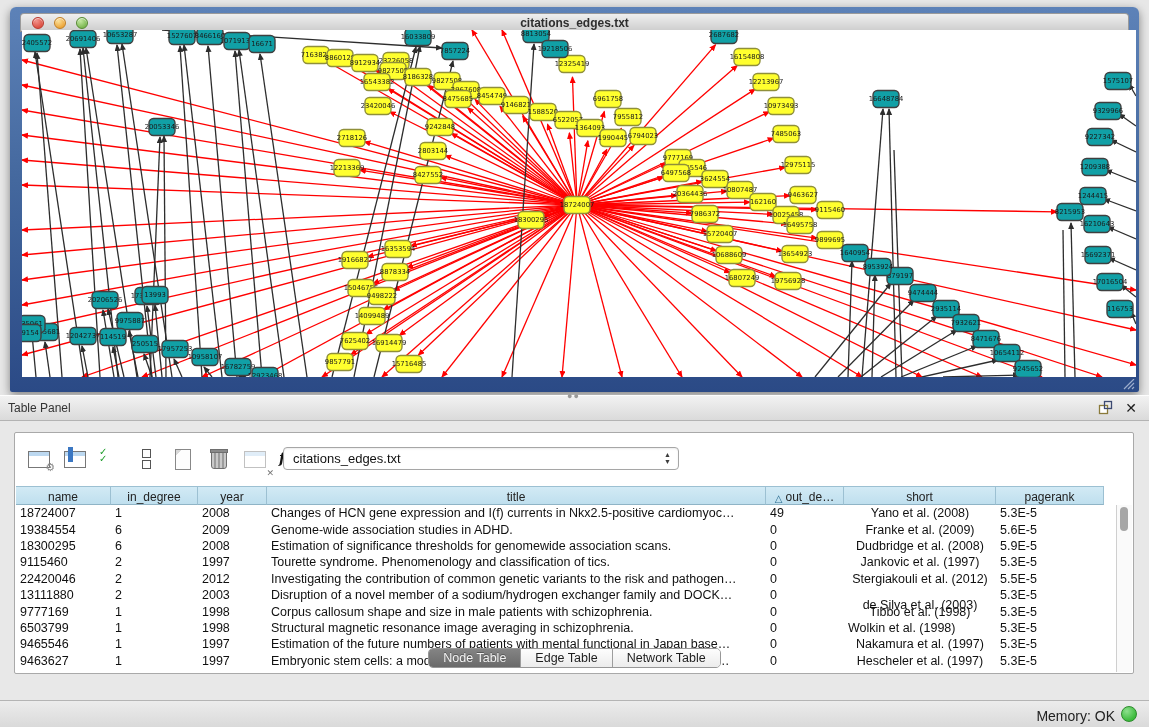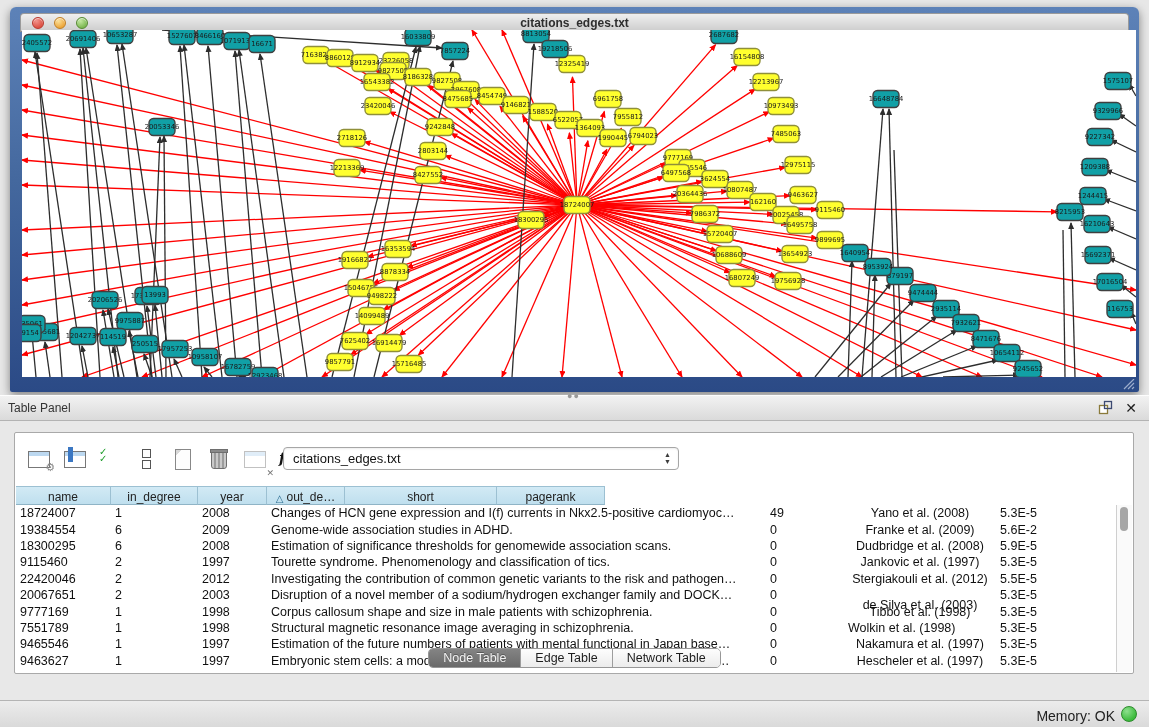--- a/index.html
+++ b/index.html
@@ -754,20 +754,23 @@
     <div class="thead" id="thead">
         <div class="th" style="width: 95px;">
           <span>name</span>
         </div>
         <div class="th" style="width: 87px;">
           <span>in_degree</span>
         </div>
         <div class="th" style="width: 69px;">
           <span>year</span>
         </div>
+        <div class="th" style="width: 499px;">
+          <span>title</span>
+        </div>
         <div class="th" style="width: 78px;">
           <span class="sortmark">△</span>
           <span>out_de…</span>
         </div>
         <div class="th" style="width: 152px;">
           <span>short</span>
         </div>
         <div class="th" style="width: 108px;">
           <span>pagerank</span>
         </div>
@@ -782,21 +785,21 @@
           <div class="td" style="width: 152px; text-align: center;">Yano et al. (2008)</div>
           <div class="td" style="width: 108px;">5.3E-5</div>
         </div>
         <div class="tr">
           <div class="td" style="width: 95px;">19384554</div>
           <div class="td" style="width: 87px;">6</div>
           <div class="td" style="width: 69px;">2009</div>
           <div class="td" style="width: 499px;">Genome-wide association studies in ADHD.</div>
           <div class="td" style="width: 78px;">0</div>
           <div class="td" style="width: 152px; text-align: center;">Franke et al. (2009)</div>
-          <div class="td" style="width: 108px;">5.6E-2</div>
+          <div class="td" style="width: 108px;">5.6E-5</div>
         </div>
         <div class="tr">
           <div class="td" style="width: 95px;">18300295</div>
           <div class="td" style="width: 87px;">6</div>
           <div class="td" style="width: 69px;">2008</div>
           <div class="td" style="width: 499px;">Estimation of significance thresholds for genomewide association scans.</div>
           <div class="td" style="width: 78px;">0</div>
           <div class="td" style="width: 152px; text-align: center;">Dudbridge et al. (2008)</div>
           <div class="td" style="width: 108px;">5.9E-5</div>
         </div>
@@ -812,39 +815,39 @@
         <div class="tr">
           <div class="td" style="width: 95px;">22420046</div>
           <div class="td" style="width: 87px;">2</div>
           <div class="td" style="width: 69px;">2012</div>
           <div class="td" style="width: 499px;">Investigating the contribution of common genetic variants to the risk and pathogen…</div>
           <div class="td" style="width: 78px;">0</div>
           <div class="td" style="width: 152px; text-align: center;">Stergiakouli et al. (2012)</div>
           <div class="td" style="width: 108px;">5.5E-5</div>
         </div>
         <div class="tr">
-          <div class="td" style="width: 95px;">20067651</div>
+          <div class="td" style="width: 95px;">13111880</div>
           <div class="td" style="width: 87px;">2</div>
           <div class="td" style="width: 69px;">2003</div>
           <div class="td" style="width: 499px;">Disruption of a novel member of a sodium/hydrogen exchanger family and DOCK…</div>
           <div class="td" style="width: 78px;">0</div>
           <div class="td" style="width: 152px; text-align: center; margin-top: 20px;">de Silva et al. (2003)</div>
           <div class="td" style="width: 108px;">5.3E-5</div>
         </div>
         <div class="tr">
           <div class="td" style="width: 95px;">9777169</div>
           <div class="td" style="width: 87px;">1</div>
           <div class="td" style="width: 69px;">1998</div>
           <div class="td" style="width: 499px;">Corpus callosum shape and size in male patients with schizophrenia.</div>
           <div class="td" style="width: 78px;">0</div>
           <div class="td" style="width: 152px; text-align: center;">Tibbo et al. (1998)</div>
           <div class="td" style="width: 108px;">5.3E-5</div>
         </div>
         <div class="tr">
-          <div class="td" style="width: 95px;">7551789</div>
+          <div class="td" style="width: 95px;">6503799</div>
           <div class="td" style="width: 87px;">1</div>
           <div class="td" style="width: 69px;">1998</div>
           <div class="td" style="width: 499px;">Structural magnetic resonance image averaging in schizophrenia.</div>
           <div class="td" style="width: 78px;">0</div>
           <div class="td" style="width: 152px; text-align: left;">Wolkin et al. (1998)</div>
           <div class="td" style="width: 108px;">5.3E-5</div>
         </div>
         <div class="tr">
           <div class="td" style="width: 95px;">9465546</div>
           <div class="td" style="width: 87px;">1</div>

